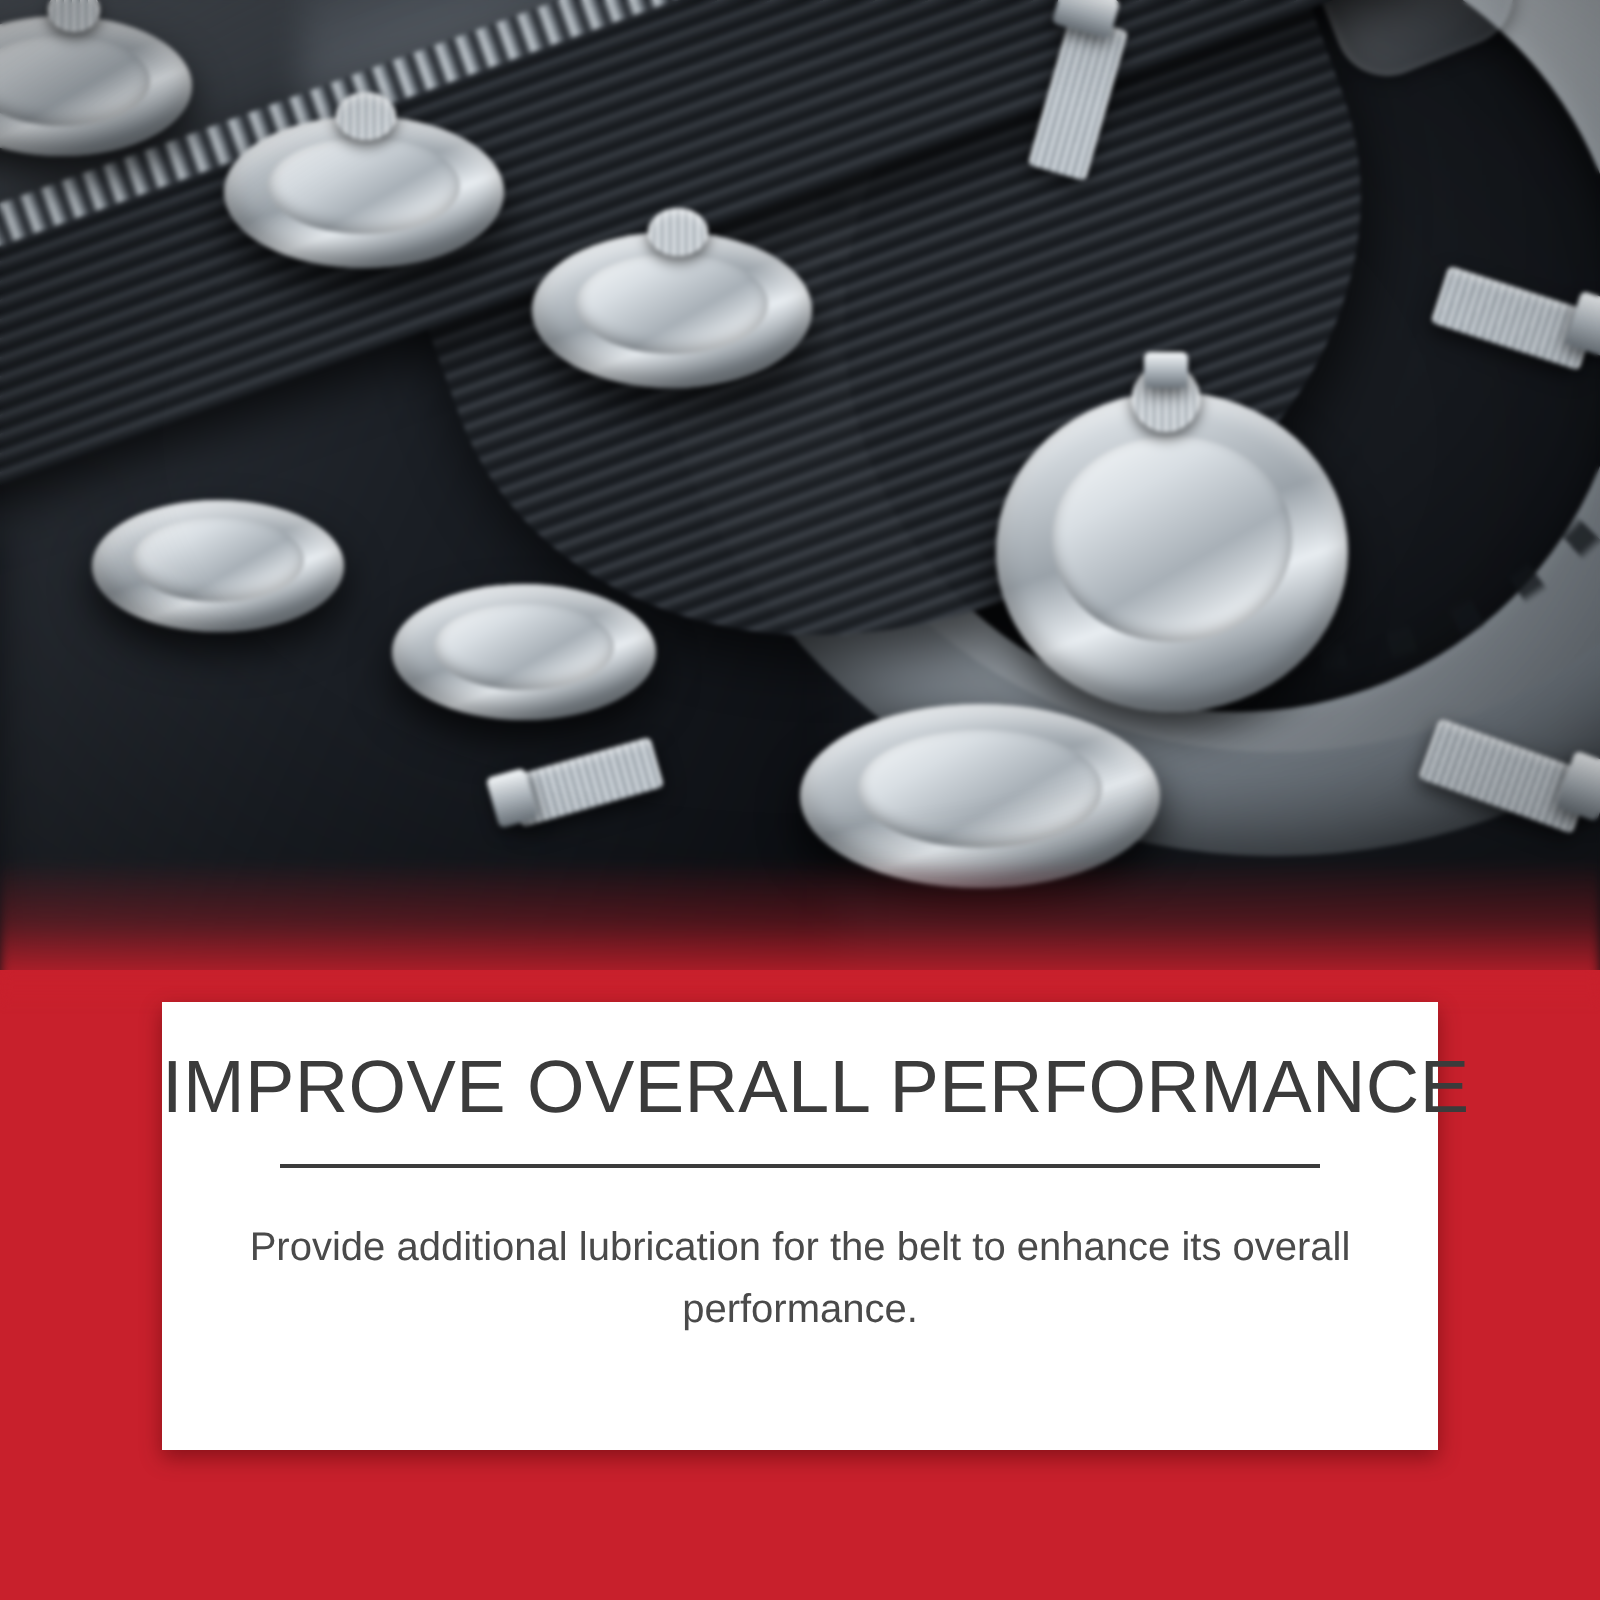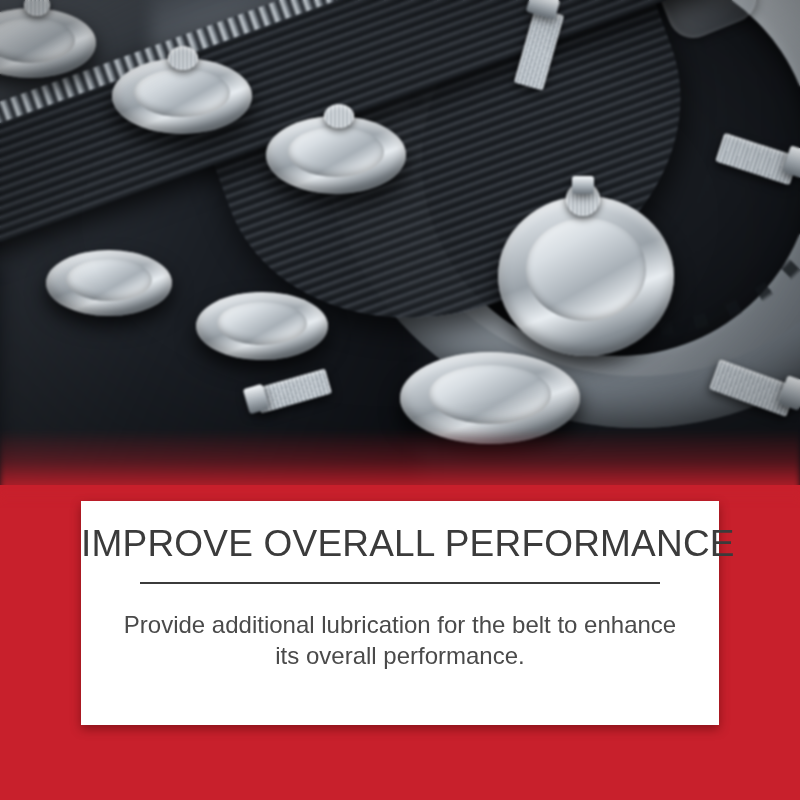--- a/index.html
+++ b/index.html
@@ -272,21 +272,21 @@
     background: #3b3b3b;
   }
 
   .card-subtitle {
     position: absolute;
     left: 38px;
     right: 38px;
     top: 108px;
     text-align: center;
     font-family: "Liberation Sans", sans-serif;
-    font-size: 24px;
+    font-size: 20px;
     font-weight: 400;
     line-height: 31px;
     color: #4a4a4a;
   }
 </style>
 </head>
 <body>
 
 <div id="canvas">
 

